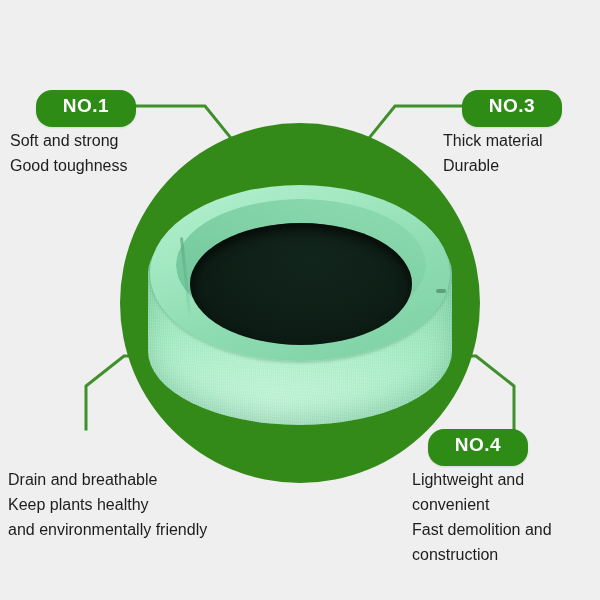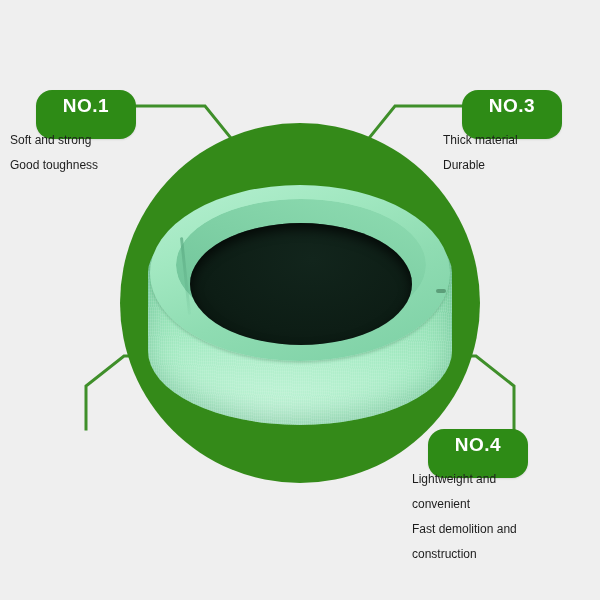--- a/index.html
+++ b/index.html
@@ -127,41 +127,41 @@
     top: 104px;
     width: 10px;
     height: 4px;
     background: rgba(40,90,60,0.45);
     border-radius: 2px;
   }
 
   
   .badge {
     position: absolute;
-    height: 49px;
+    height: 37px;
     line-height: 32px;
     border-radius: 16px;
     background: #2e8b16;
     color: #ffffff;
     font-size: 19px;
     font-weight: bold;
     text-align: center;
     letter-spacing: .5px;
     box-shadow: 0 1px 2px rgba(0,0,0,0.10);
   }
   .badge-1 { left: 36px;  top: 90px;  width: 100px; }
   .badge-3 { left: 462px; top: 90px;  width: 100px; text-align: center; }
   .badge-2 { left: 36px;  top: 429px; width: 100px; }
   .badge-4 { left: 428px; top: 429px; width: 100px; }
 
   
   .desc {
     position: absolute;
     color: #1d1d1d;
-    font-size: 12px;
+    font-size: 16px;
     line-height: 25px;
     white-space: pre-line;
   }
   .desc-1 { left: 10px;  top: 128px; width: 230px; }
   .desc-3 { left: 443px; top: 128px; width: 160px; }
   .desc-2 { left: 8px;   top: 467px; width: 300px; }
   .desc-4 { left: 412px; top: 467px; width: 190px; }
 </style>
 </head>
 <body>
@@ -192,20 +192,23 @@
   </div>
 
   <div class="badge badge-1">NO.1</div>
   <div class="desc desc-1">Soft and strong
 Good toughness</div>
 
   <div class="badge badge-3">NO.3</div>
   <div class="desc desc-3">Thick material
 Durable</div>
 
+  <div class="desc desc-2">Drain and breathable
+Keep plants healthy
+and environmentally friendly</div>
 
   <div class="badge badge-4">NO.4</div>
   <div class="desc desc-4">Lightweight and
 convenient
 Fast demolition and
 construction</div>
 
 </div>
 
 </body></html>

